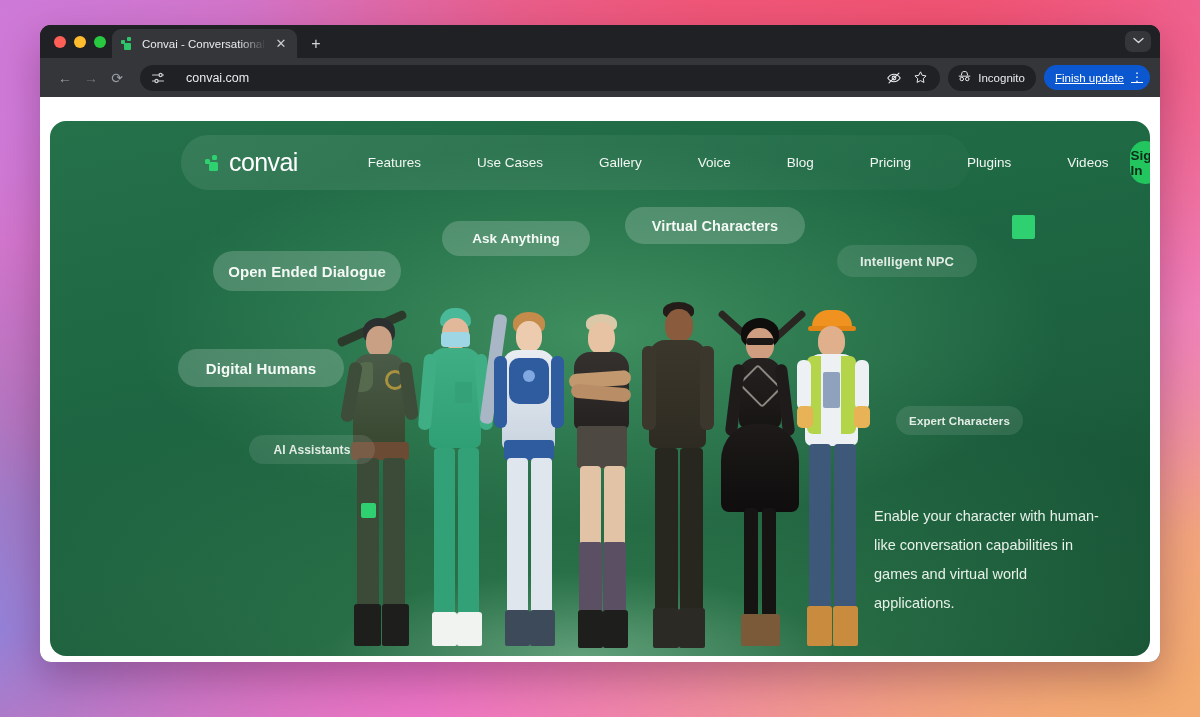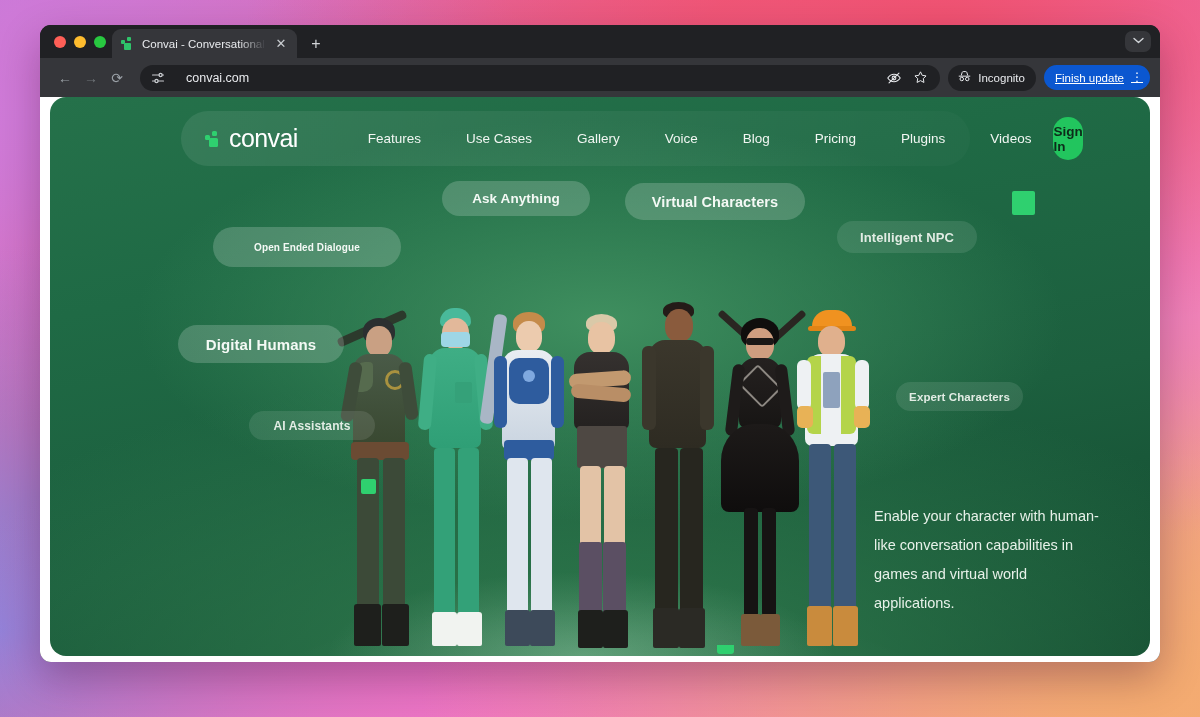--- a/index.html
+++ b/index.html
@@ -139,21 +139,21 @@
     flex: 0 0 auto;
     text-decoration: underline;
   }
   .kebab { letter-spacing: 0; font-size: 12px; line-height: 11px; }
 
   
   .viewport {
     position: relative;
     height: 565px;
     background: #ffffff;
-    padding: 0 10px 6px 10px;
+    padding: 24px 10px 6px 10px;
   }
   .page {
     position: relative;
     width: 100%; height: 100%;
     border-radius: 16px;
     overflow: hidden;
     background:
       radial-gradient(68% 58% at 50% 40%, #3f8f5f 0%, rgba(63,143,95,0) 62%),
       radial-gradient(120% 95% at 50% 100%, #2f7a4d 0%, rgba(47,122,77,0) 55%),
       linear-gradient(168deg, #25714a 0%, #1f6a45 28%, #1c5f3e 62%, #134a2f 100%);
@@ -176,21 +176,21 @@
     padding: 0 6px 0 24px;
     z-index: 6;
   }
   .brand { display: flex; align-items: center; gap: 7px; flex: 0 0 auto; margin-right: 48px; }
   .brand-mark { position: relative; width: 17px; height: 16px; }
   .brand-mark i { position: absolute; display: block; border-radius: 1.5px; background: #2fd06f; }
   .brand-name {
     color: #ffffff; font-size: 25px; letter-spacing: -0.6px;
     font-weight: 500;
   }
-  .navlinks { display: flex; align-items: center; gap: 1px; }
+  .navlinks { display: flex; align-items: center; gap: 12px; }
   .navlink {
     color: #f1f6f2;
     font-size: 13.5px;
     padding: 6px 22px;
     white-space: nowrap;
   }
   .signin {
     margin-left: auto;
     width: 82px; height: 43px;
     border-radius: 21.5px;
@@ -485,25 +485,25 @@
             <div class="ch-acc" style="left:0px;top:96px;width:16px;height:22px;background:#e8b256;border-radius:5px;"></div>
             <div class="ch-acc" style="left:57px;top:96px;width:16px;height:22px;background:#e8b256;border-radius:5px;"></div>
             <div class="ch-leg" style="left:12px;top:134px;width:22px;height:166px;background:#3d5878;"></div>
             <div class="ch-leg" style="left:37px;top:134px;width:22px;height:166px;background:#3d5878;"></div>
             <div class="ch-boot" style="left:10px;top:296px;width:25px;height:40px;background:#c98b3d;"></div>
             <div class="ch-boot" style="left:36px;top:296px;width:25px;height:40px;background:#c98b3d;"></div>
           </div>
 
         </div>
 
-        <div class="pill bright" style="left:392px;top:84px;width:148px;height:35px;font-size:13.5px;">Ask Anything</div>
+        <div class="pill bright" style="left:392px;top:100px;width:148px;height:35px;font-size:13.5px;">Ask Anything</div>
 
         <div class="pill bright" style="left:575px;top:86px;width:180px;height:37px;font-size:14.5px;">Virtual Characters</div>
 
-        <div class="pill bright" style="left:163px;top:130px;width:188px;height:40px;font-size:10px;">Open Ended Dialogue</div>
+        <div class="pill bright" style="left:163px;top:130px;width:188px;height:40px;font-size:15px;">Open Ended Dialogue</div>
 
         <div class="pill soft" style="left:787px;top:124px;width:140px;height:32px;font-size:13px;">Intelligent NPC</div>
 
         <div class="pill bright" style="left:128px;top:228px;width:166px;height:38px;font-size:15px;">Digital Humans</div>
 
 
         <div class="pill soft" style="left:199px;top:314px;width:126px;height:29px;font-size:12px;">AI Assistants</div>
 
         <div class="pill soft" style="left:846px;top:285px;width:127px;height:29px;font-size:11.5px;">Expert Characters</div>
 

